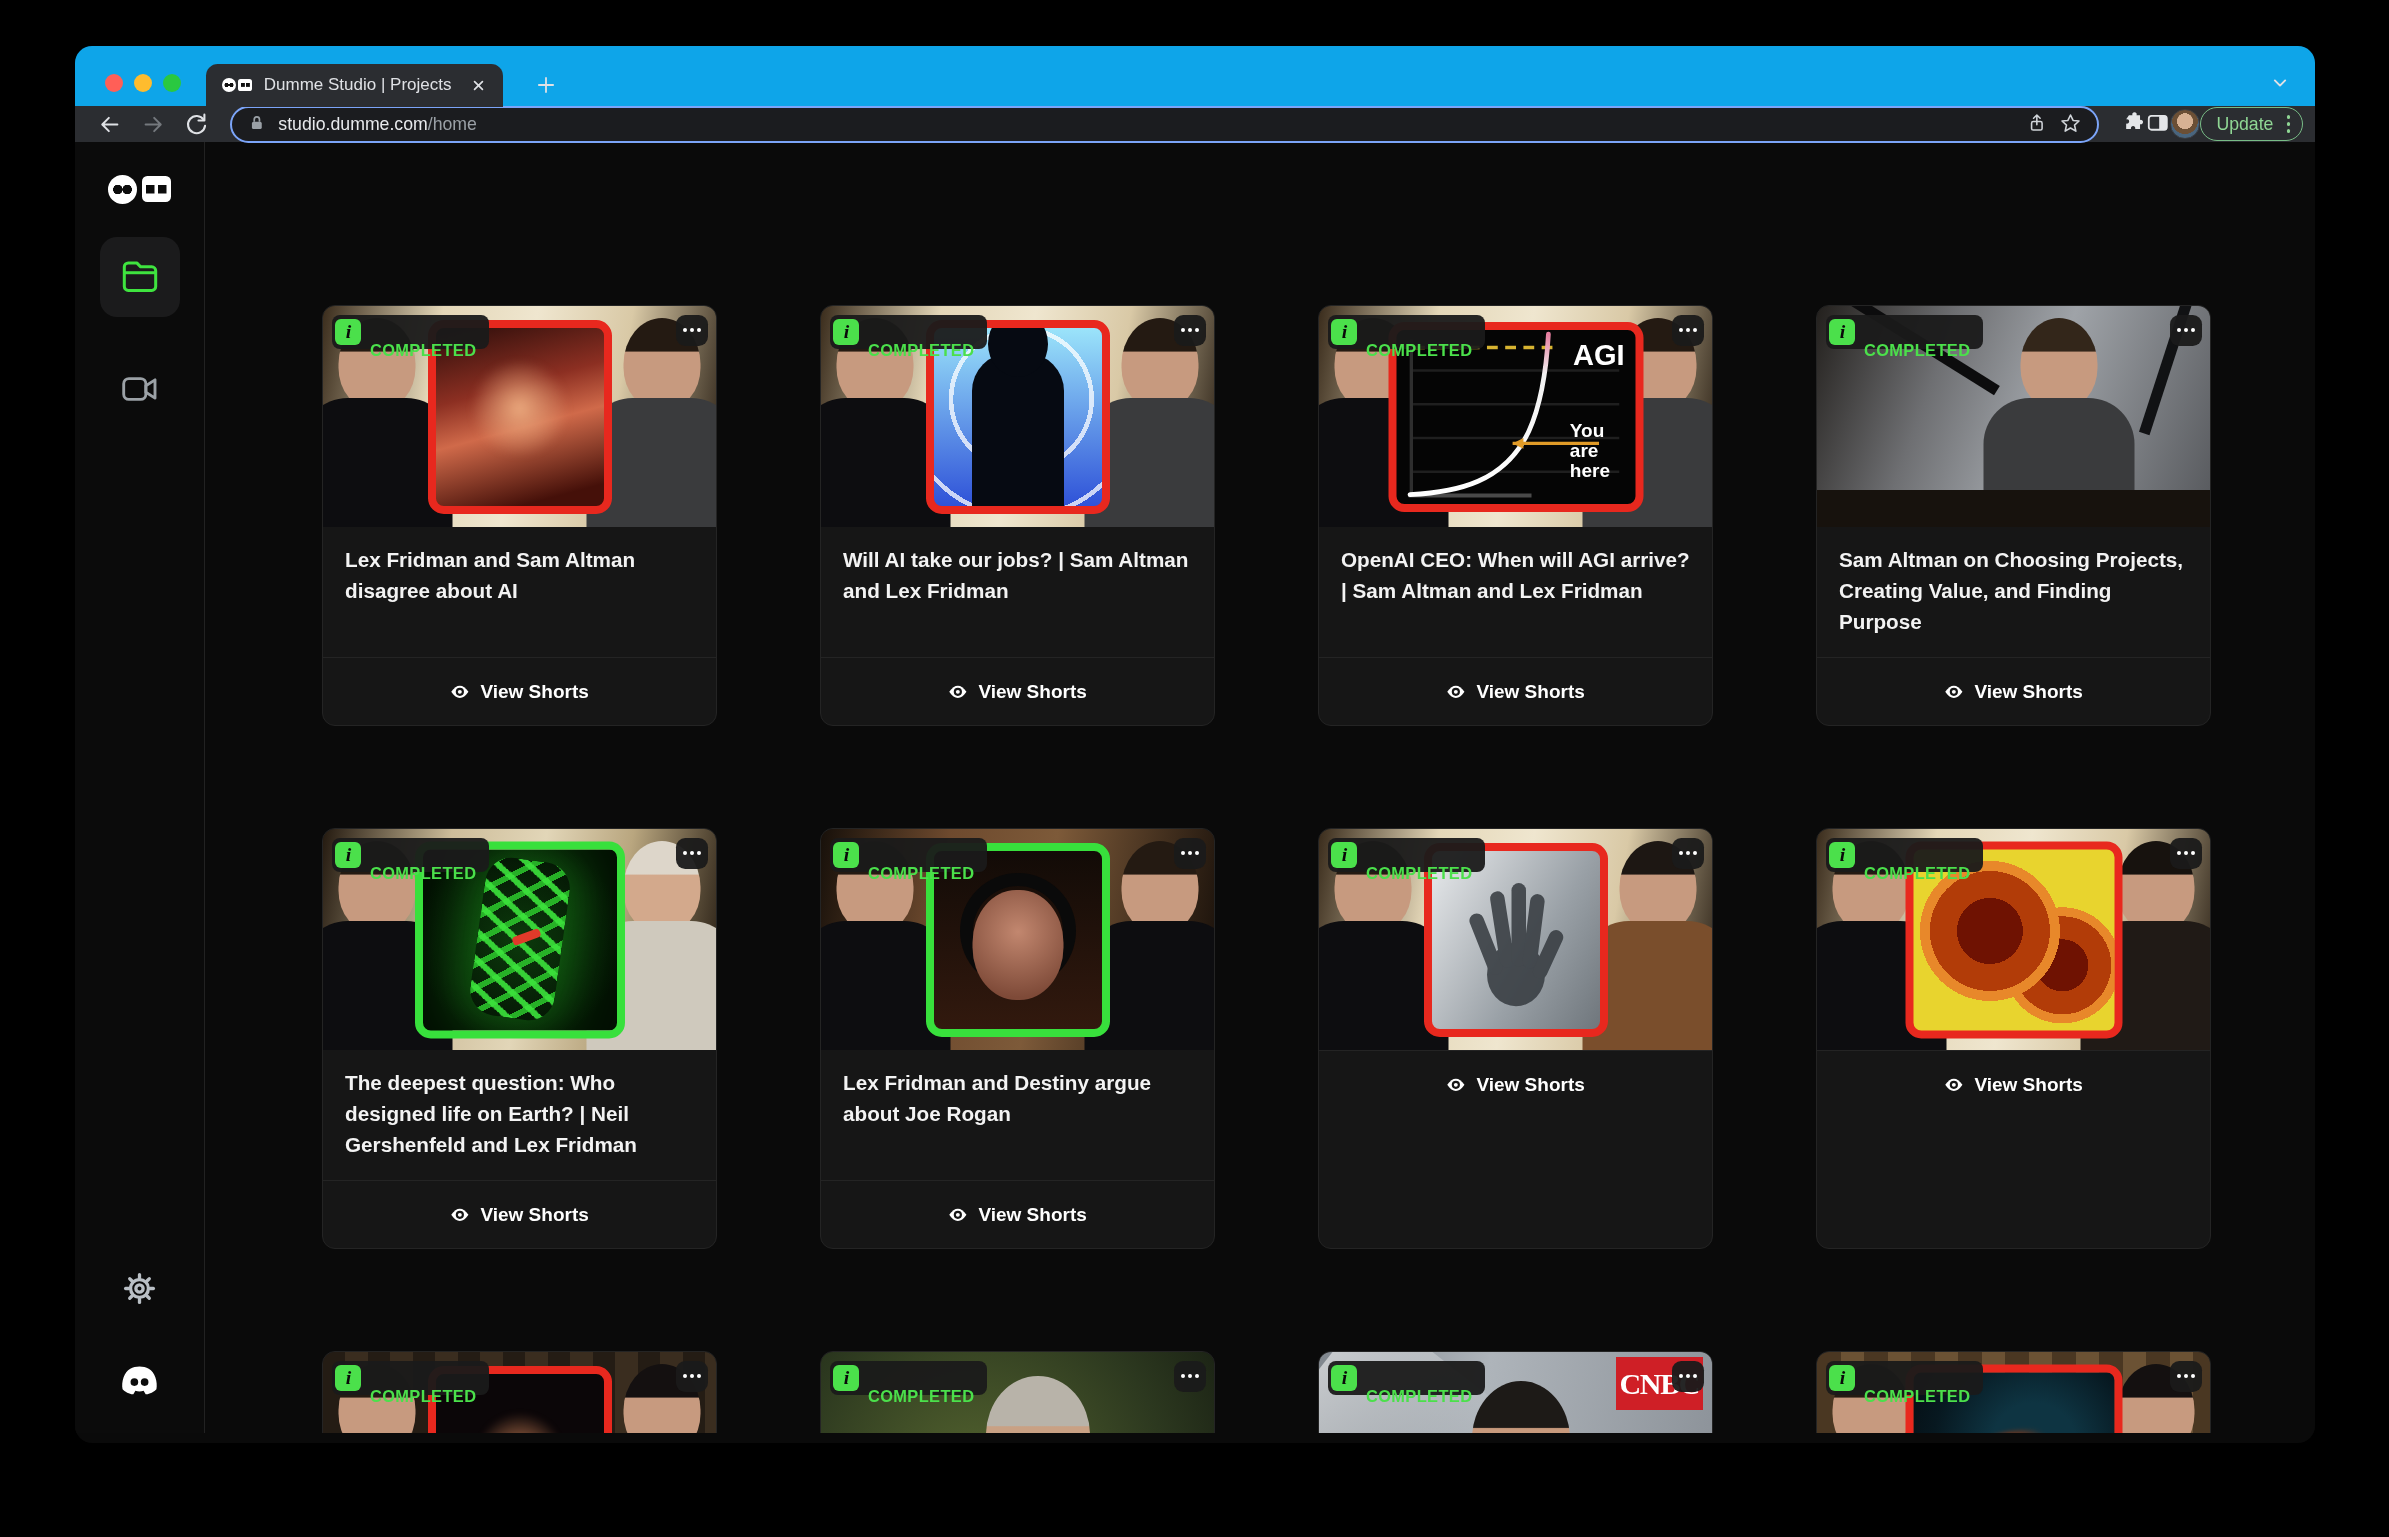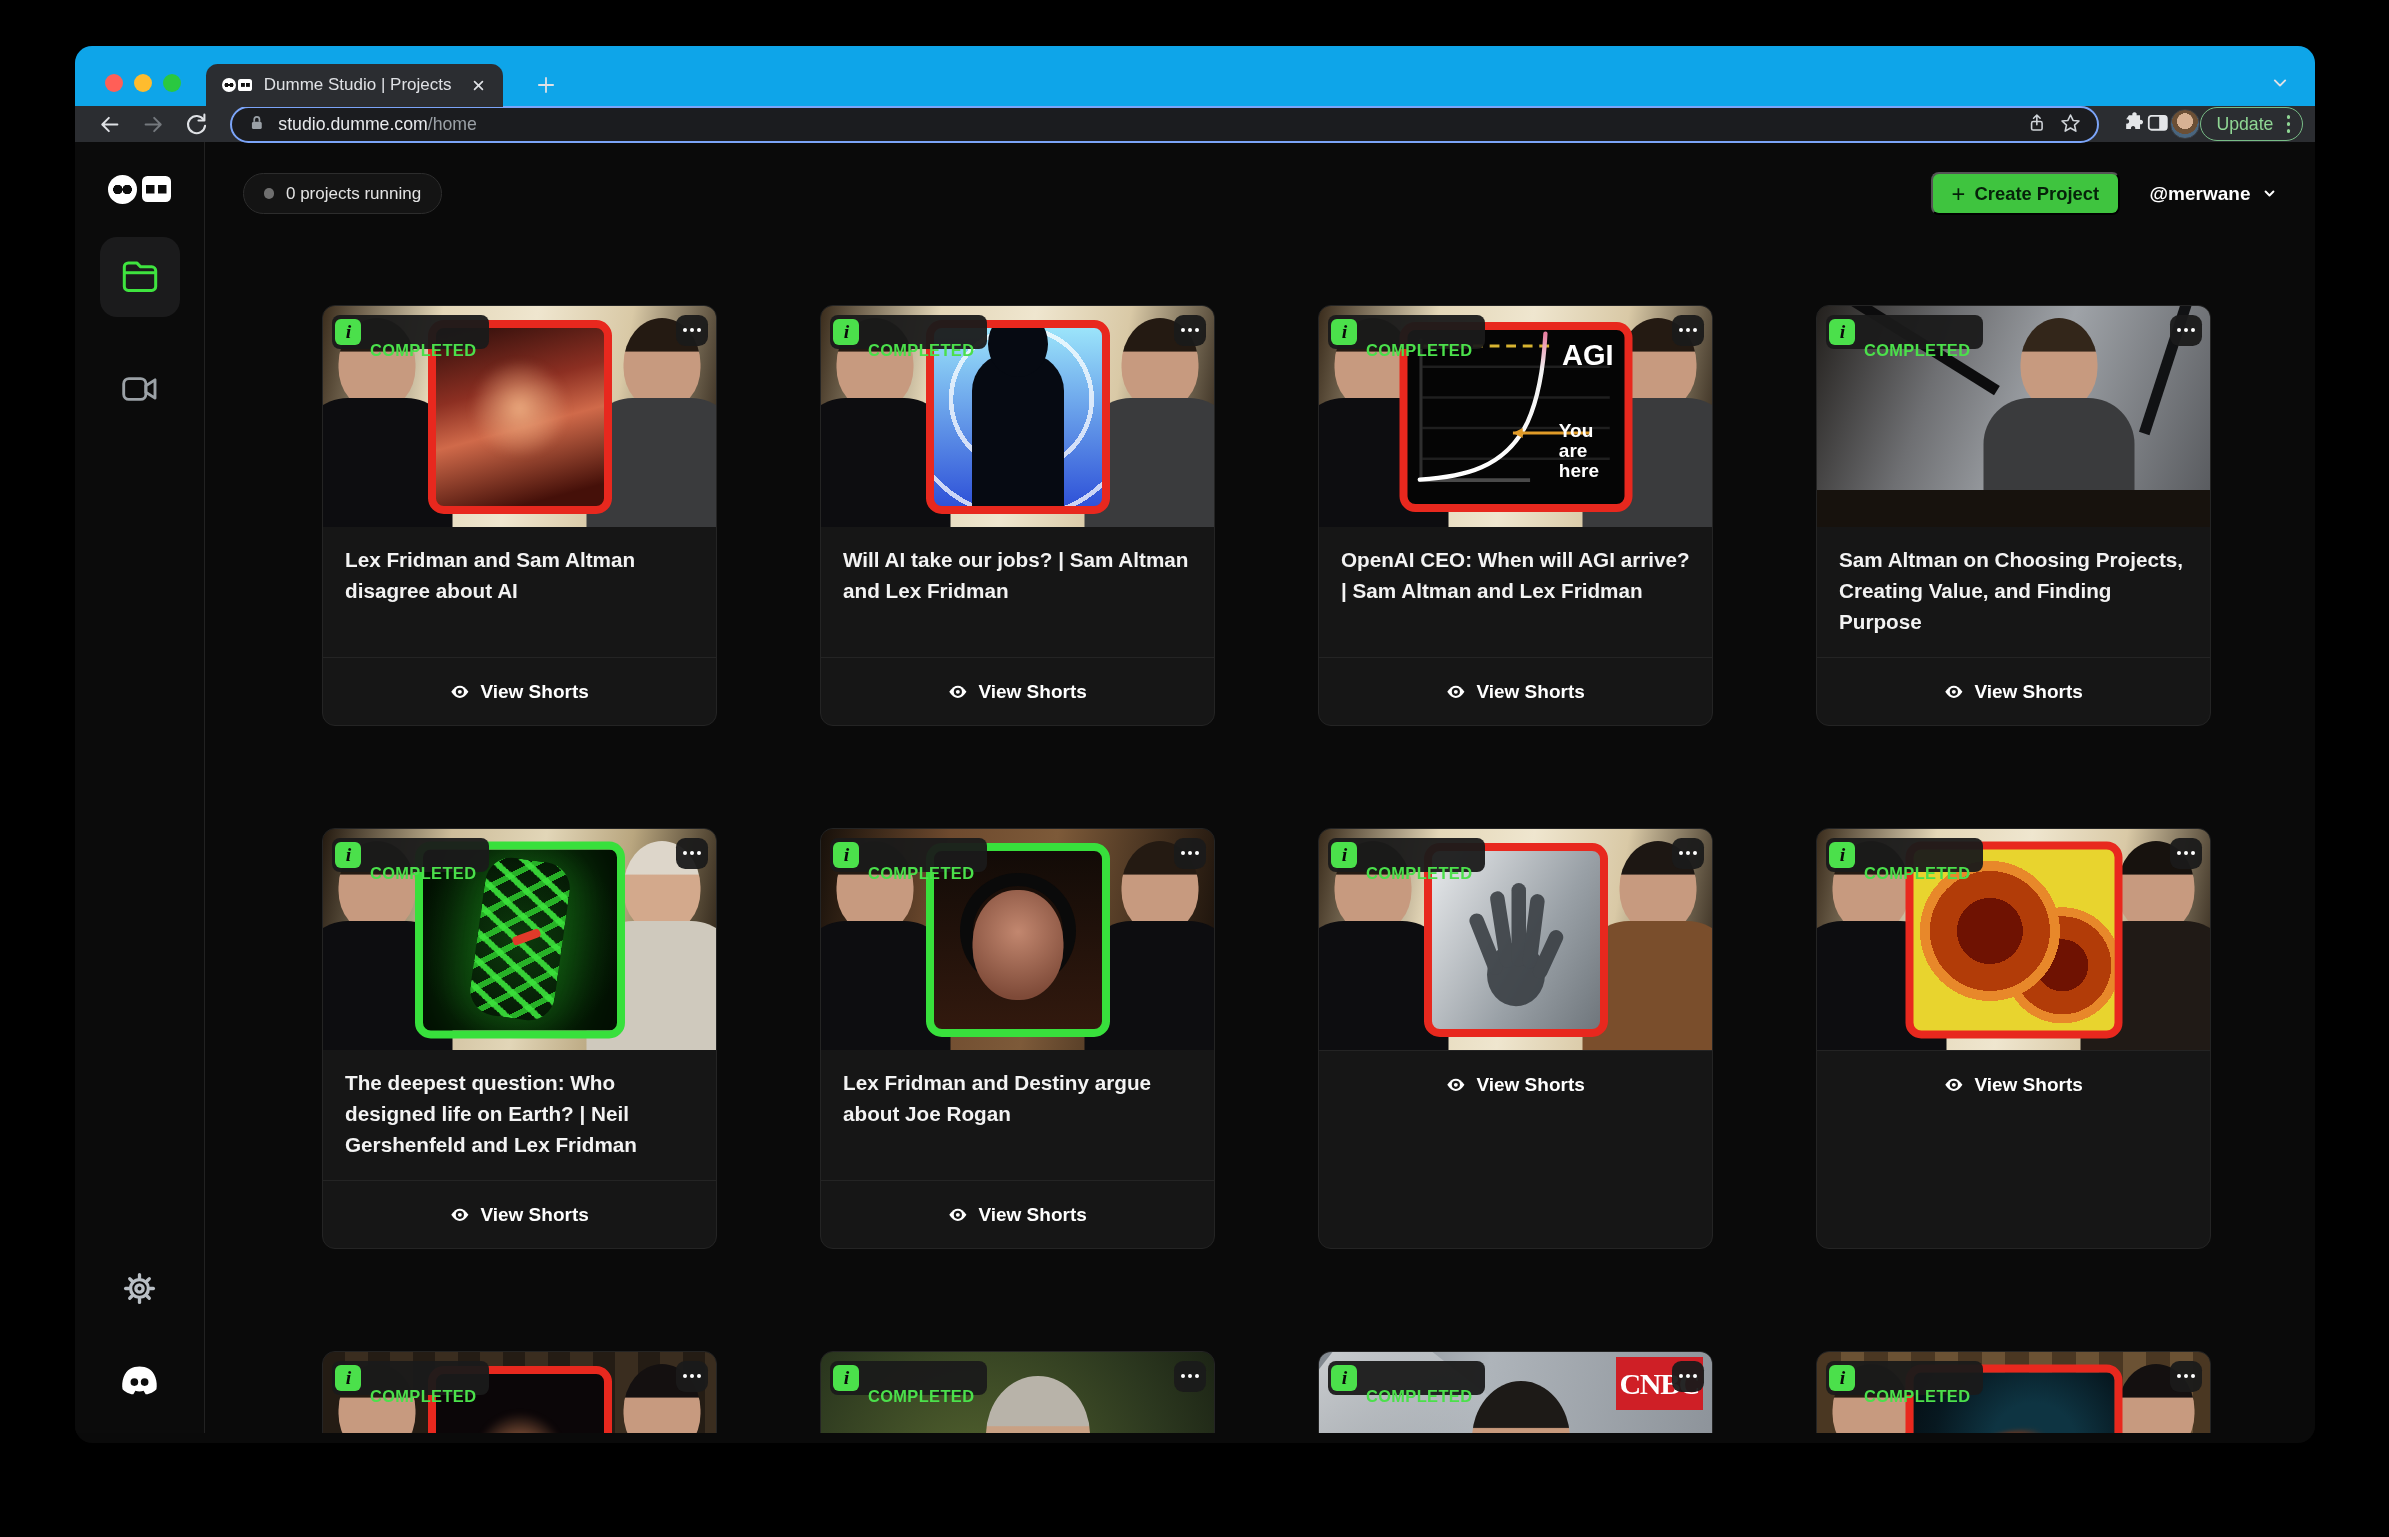--- a/index.html
+++ b/index.html
@@ -162,21 +162,21 @@
     background:radial-gradient(circle,#e9a77c, rgba(233,167,124,0) 70%); filter:blur(3.9px); }
 
   .t2 .cframe{ background:linear-gradient(#9be4fa,#2f52d8); }
   .t2 .cframe .a{ inset:0;
     background:repeating-radial-gradient(circle at 52% 40%, transparent 0 21px, rgba(255,255,255,.75) 21px 25.6px, transparent 25.6px 47px); }
   .t2 .cframe .b{ left:50%; bottom:-11.8px; transform:translateX(-50%); width:92px; height:164px;
     background:#060a12; border-radius:38px 38px 11.8px 11.8px; }
   .t2 .cframe .b::before{ content:""; position:absolute; top:-42px; left:50%; transform:translateX(-50%);
     width:60px; height:66px; border-radius:50%; background:#060a12; }
 
-  .t3 .cframe{ width:233px; height:190px; background:#050505;text-decoration:underline; }
+  .t3 .cframe{ width:255px; height:190px; background:#050505;text-decoration:underline; }
   .agi-chart{ position:absolute; inset:0; }
   .agi-title{ position:absolute; right:10.5px; top:9.2px; color:#fff; font-size:29px; font-weight:800; }
   .agi-cap{ position:absolute; right:9.2px; bottom:22px; color:#fff; font-size:19px; font-weight:800; line-height:20.3px; width:56px; }
 
   .t4 .thumb{ background:linear-gradient(110deg,#23201d 0%,#6e6f72 30%,#9fa3a8 55%,#55575b 100%); }
   .t4 .boom1{ position:absolute; left:-26px; top:19.7px; width:223px; height:10.5px; background:#0c0c0d; transform:rotate(32deg); }
   .t4 .boom2{ position:absolute; right:39px; top:-13px; width:10.5px; height:144px; background:#111214; transform:rotate(18deg); }
   .t4 .table{ position:absolute; left:0; right:0; bottom:0; height:37px; background:#17120d; }
   .t4 .person.sam{ right:79px; --torso:#3a3b3d; --hair:#33261a; }
 
@@ -380,38 +380,20 @@
               <path d="M22 8 C32 2 48 2 58 8 C70 14 76 34 73 48 C65 56 56 58 52 58 L48 51 C43 53 37 53 32 51 L28 58 C24 58 15 56 7 48 C4 34 10 14 22 8 Z" fill="#fff"></path>
               <circle cx="30" cy="34" r="7.5" fill="#0b0b0b"></circle>
                 <circle cx="50" cy="34" r="7.5" fill="#0b0b0b"></circle>
             </svg>
           </span>
         </div>
       </div>
     </aside>
 
     <main class="content">
-      <div class="apptop">
-        <div class="statuspill">
-          <i></i>
-          <span>0 projects running</span>
-        </div>
-        <div class="topright">
-          <button class="create">
-            <span class="plus">+</span>
-            <span>Create Project</span>
-          </button>
-          <div class="account">
-            <span>@merwane</span>
-            <svg width="17" height="17" viewBox="0 0 26 26">
-                <path d="M7 10 L13 16 L19 10" fill="none" stroke="#fff" stroke-width="3" stroke-linecap="round" stroke-linejoin="round"></path>
-              </svg>
-          </div>
-        </div>
-      </div>
 
       <div class="grid">
 
         <article class="card t1">
           <div class="thumb">
             <div class="person pl"></div>
             <div class="person pr" style="--torso:#3a3b3d"></div>
             <div class="cframe">
                 <i class="a"></i>
               </div>

